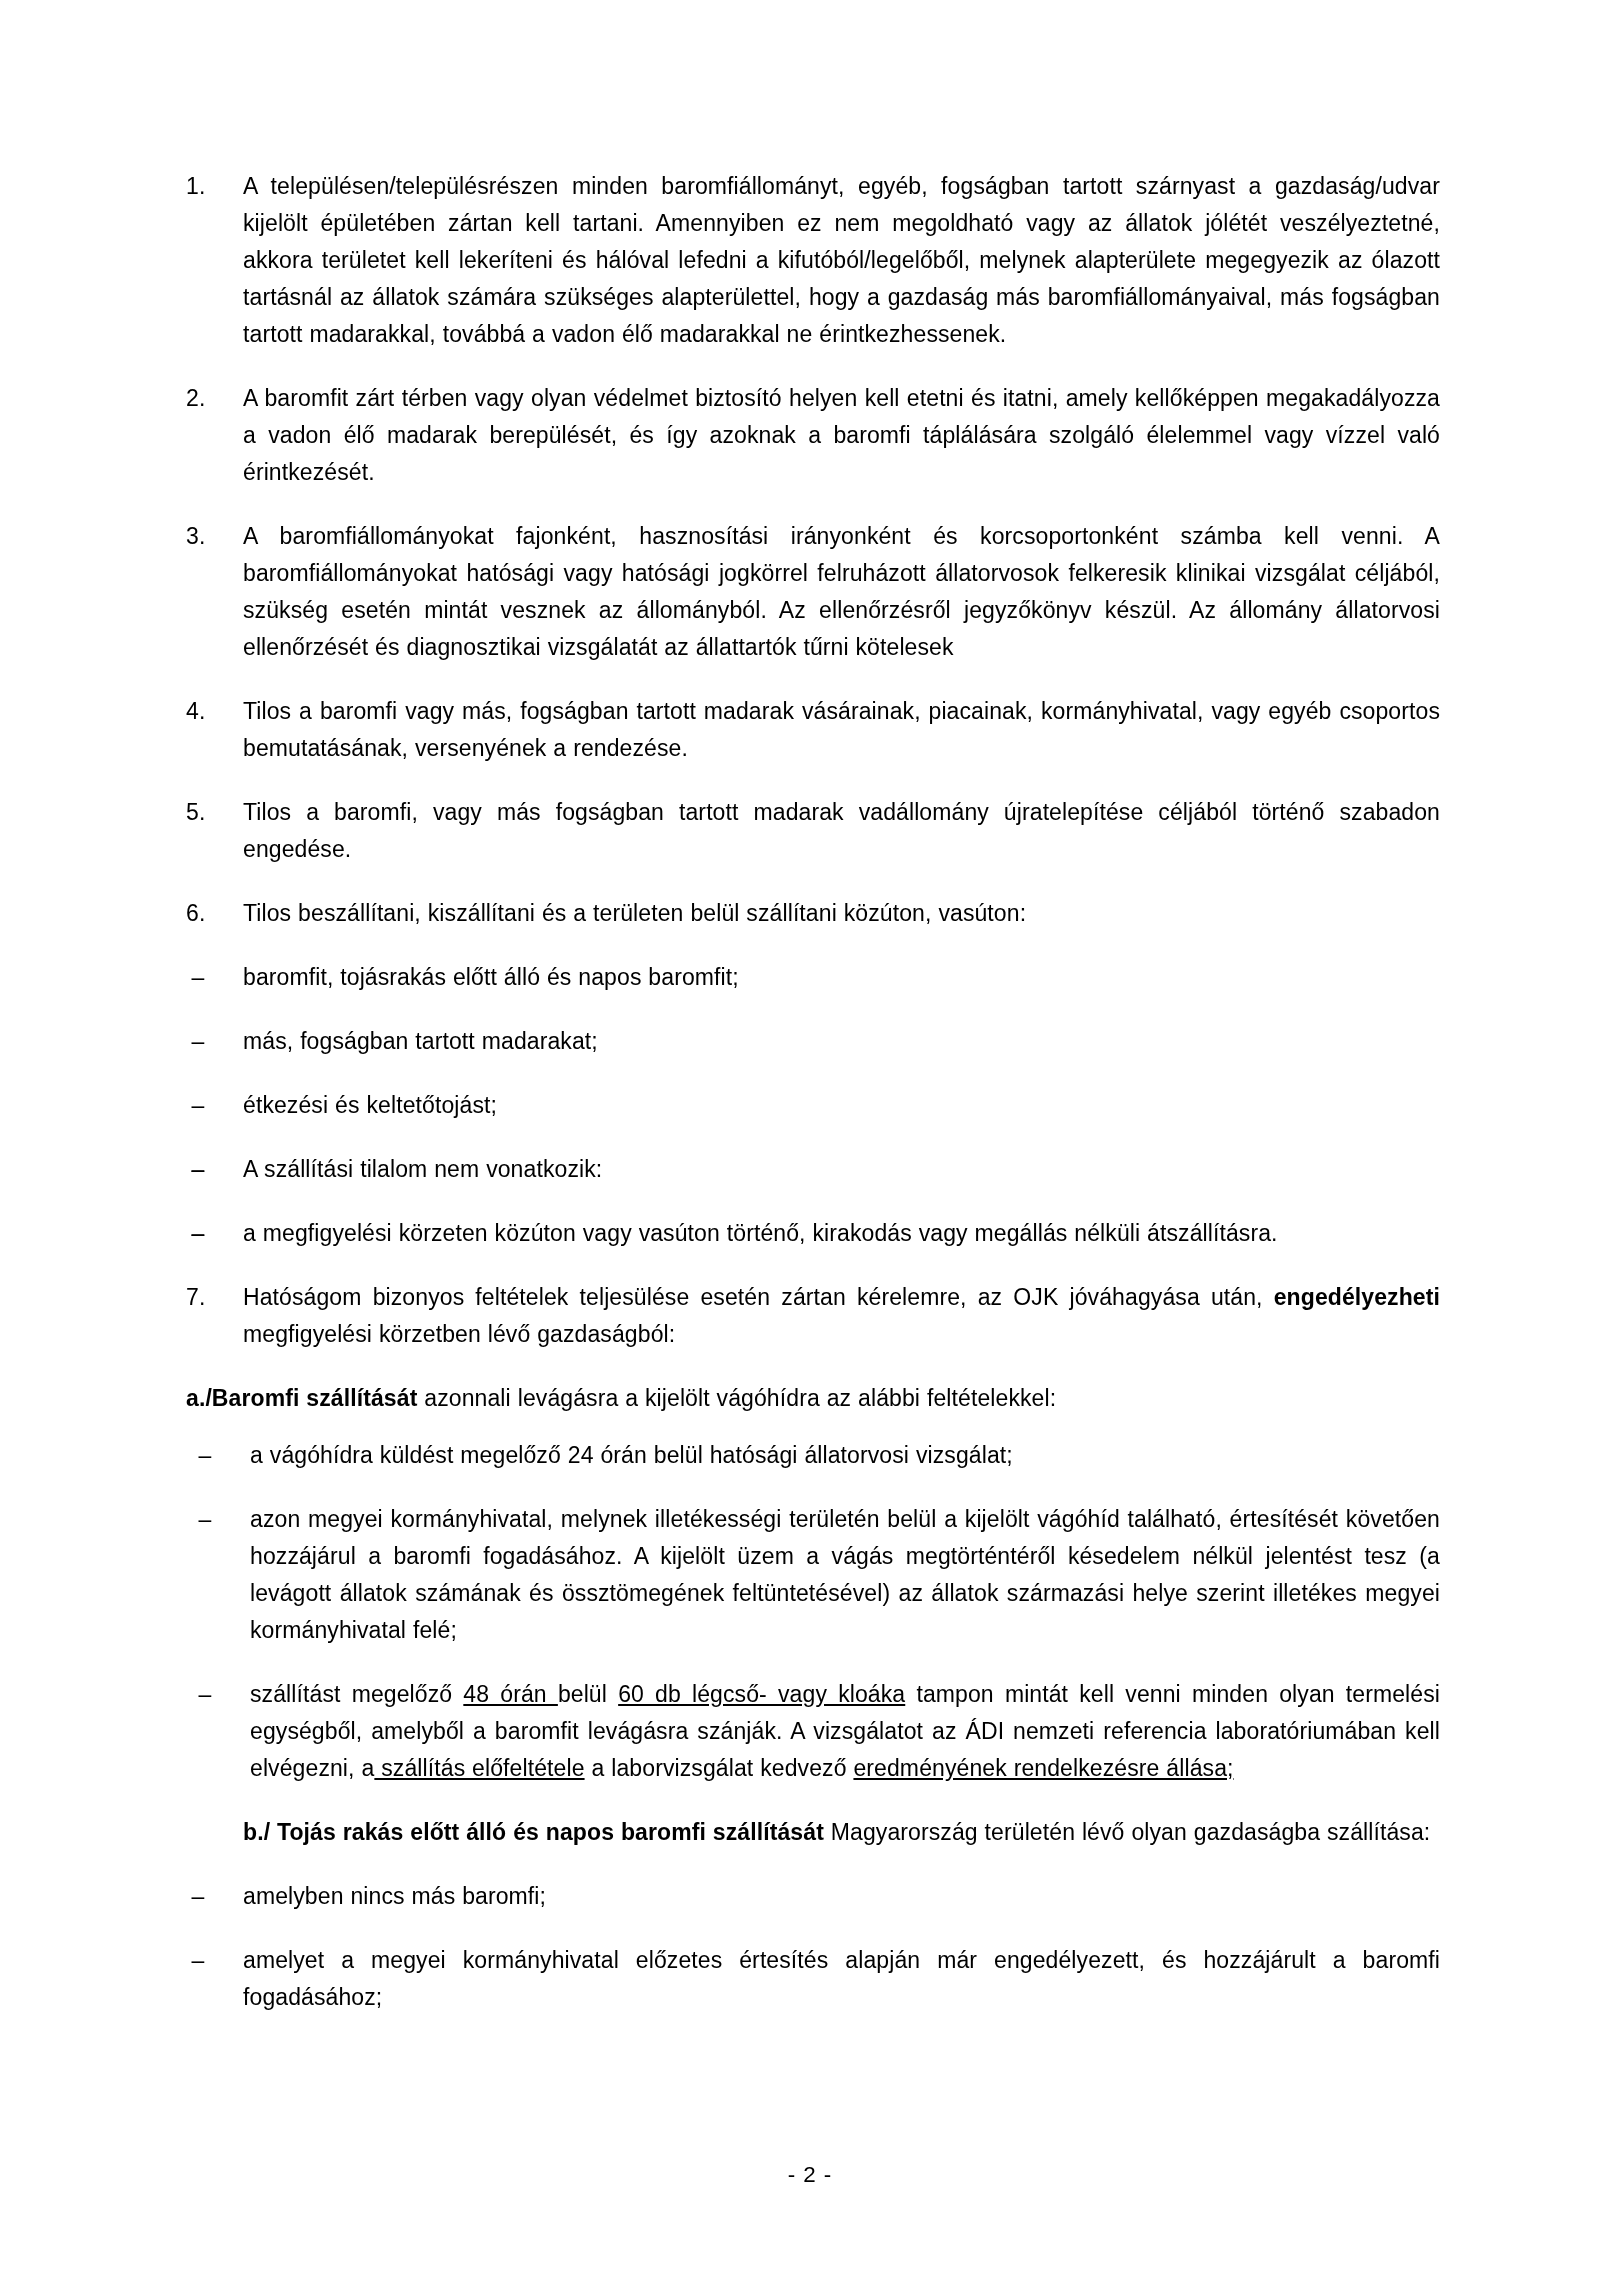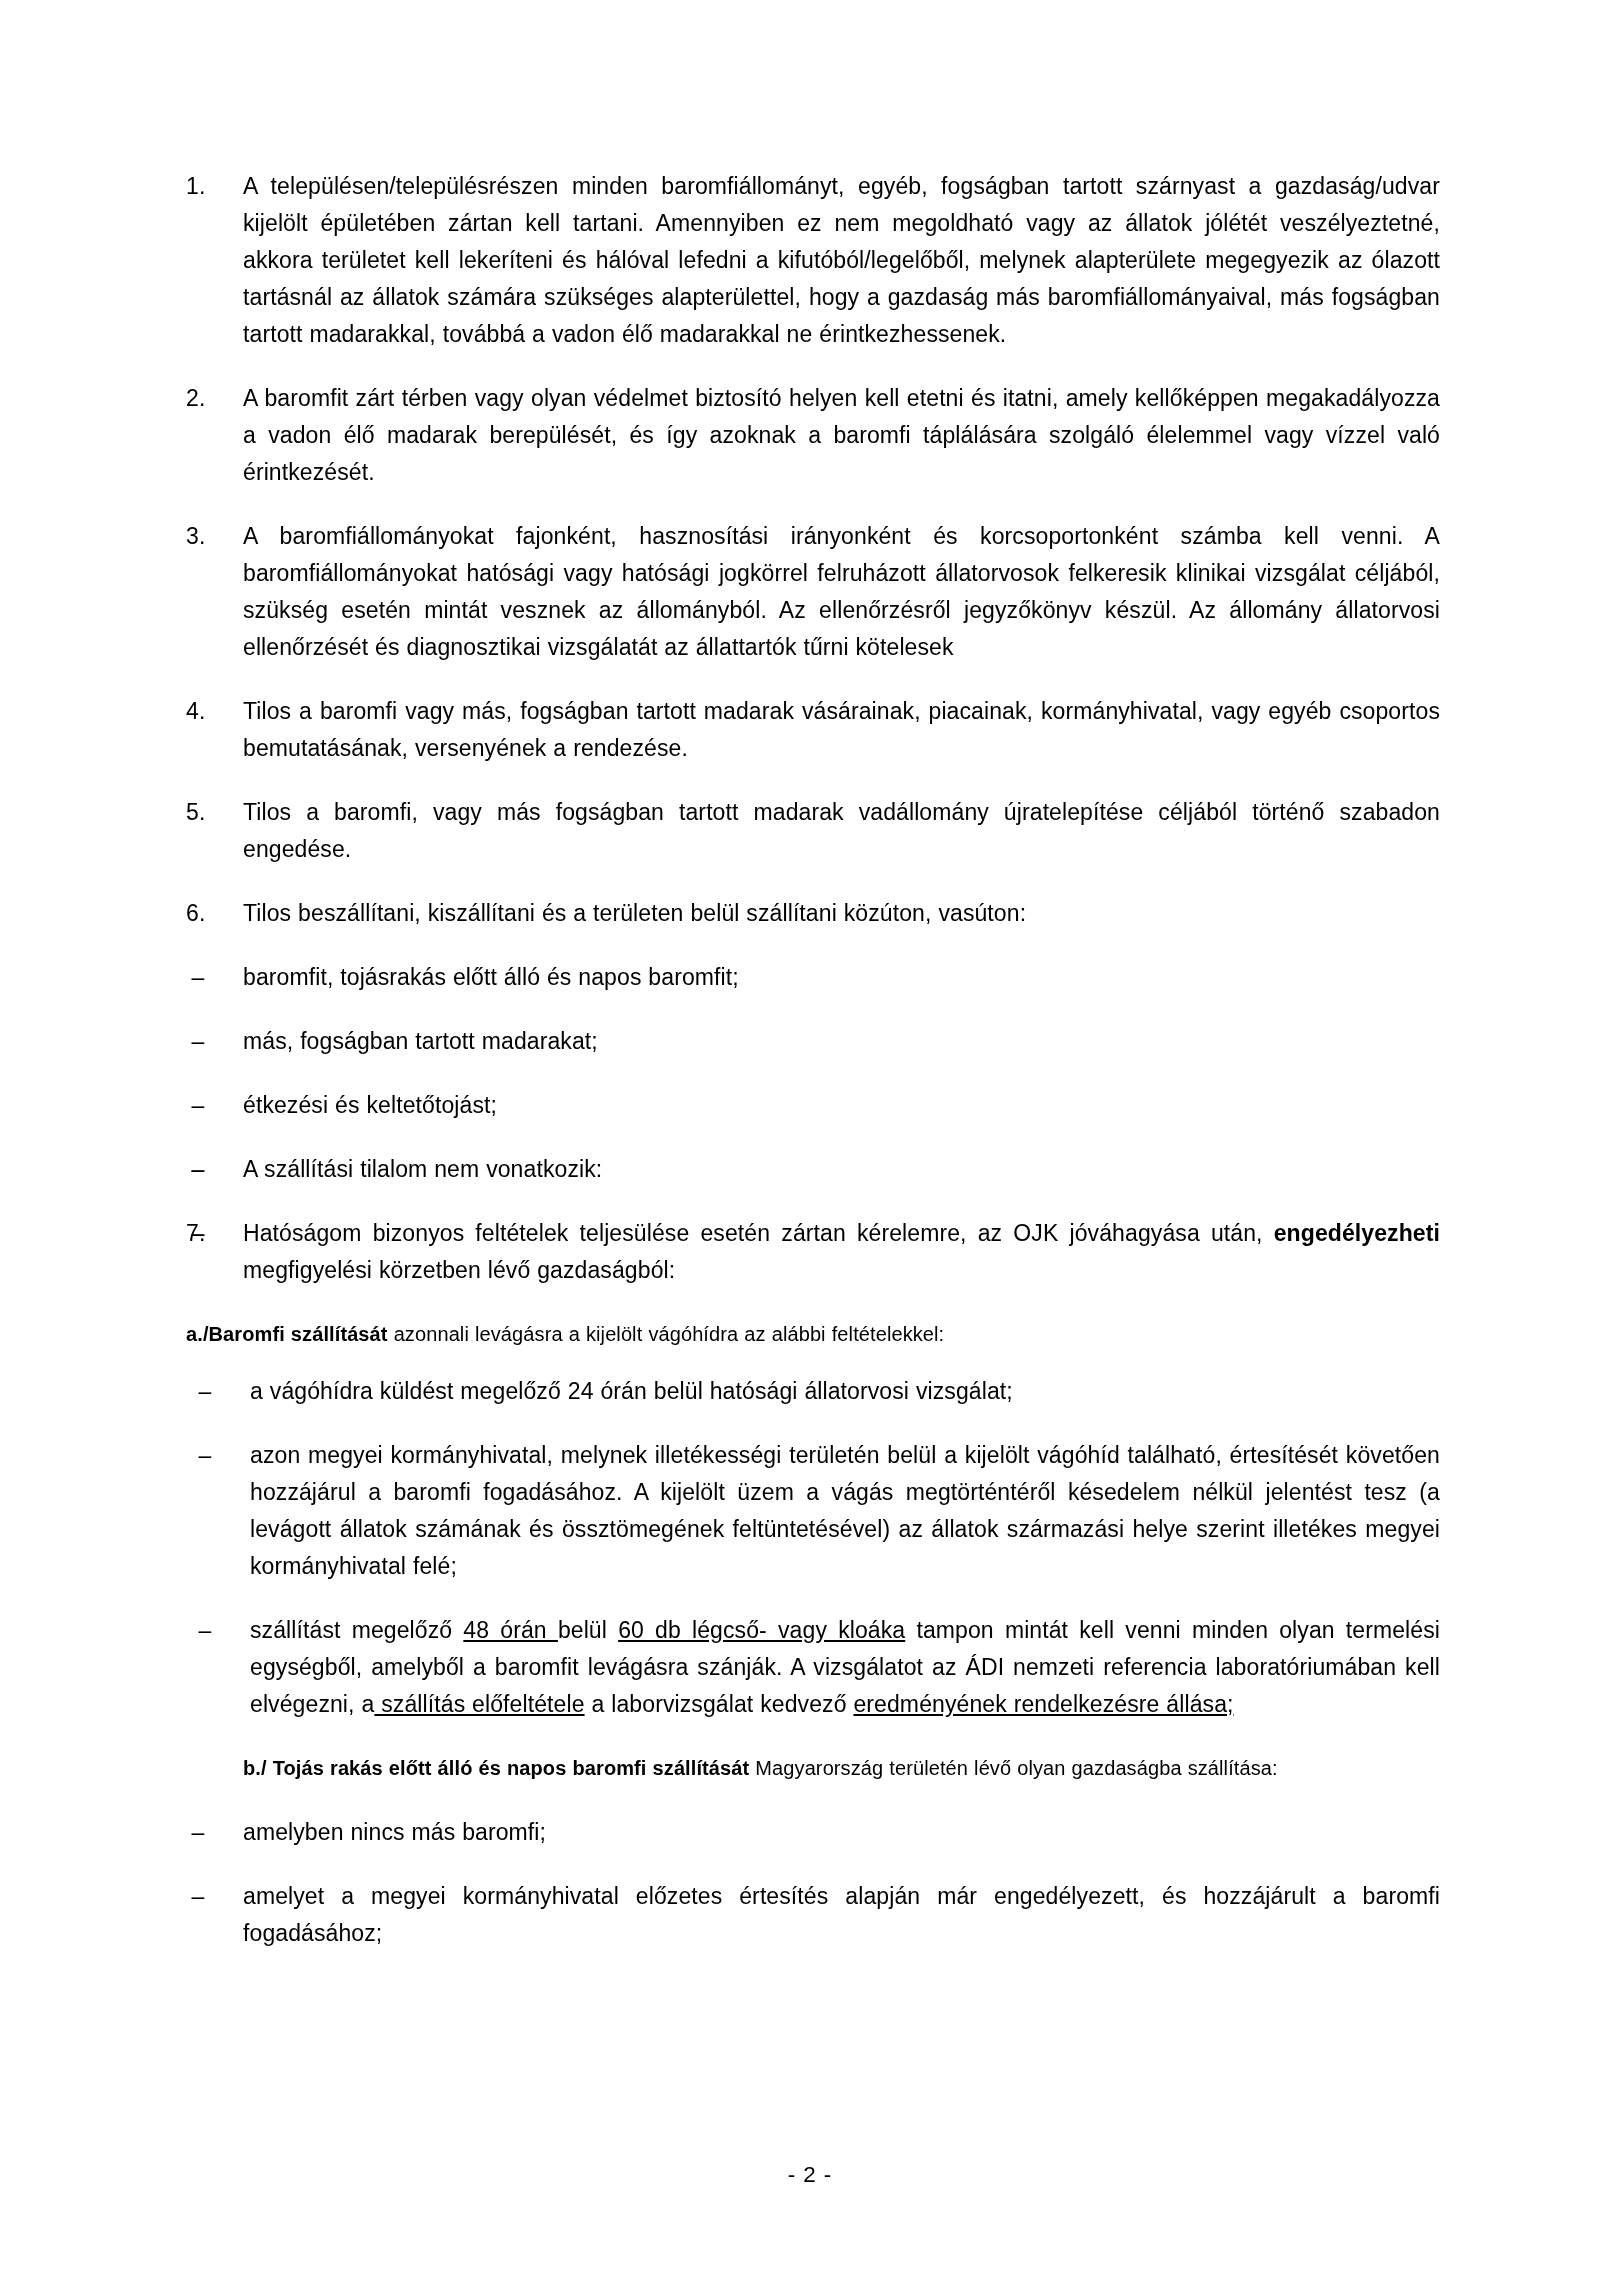--- a/index.html
+++ b/index.html
@@ -72,21 +72,21 @@
     padding-left: 64px;
   }
   .dash-item.sub .marker {
     left: 12.5px;
   }
   
   .para {
     display: block;
     margin-bottom: 27px;
     text-align: justify;
-    font-size: 20px;
+    font-size: 23px;
     line-height: 37px;
     letter-spacing: 0.1px;
     word-spacing: 0.4px;
   }
   .para.indent {
     padding-left: 57px;
   }
   .tight {
     margin-bottom: 19.7px;
   }
@@ -165,20 +165,21 @@
       <span class="marker">–</span>
       <span class="body">A szállítási tilalom nem vonatkozik:</span>
     </div>
 
     <div class="dash-item">
       <span class="marker">–</span>
     </div>
 
     <div class="dash-item">
       <span class="marker">–</span>
+      <span class="body">a megfigyelési körzeten közúton vagy vasúton történő, kirakodás vagy megállás nélküli átszállításra.</span>
     </div>
 
     <div class="num-item">
       <span class="marker">7.</span>
       <span class="body"><span>Hatóságom bizonyos feltételek teljesülése esetén zártan kérelemre, az OJK jóváhagyása után, </span><b>engedélyezheti</b><span> megfigyelési körzetben lévő gazdaságból:</span></span>
     </div>
 
     <div class="para tight"><b>a./Baromfi szállítását</b><span> azonnali levágásra a kijelölt vágóhídra az alábbi feltételekkel:</span></div>
 
     <div class="dash-item sub">

